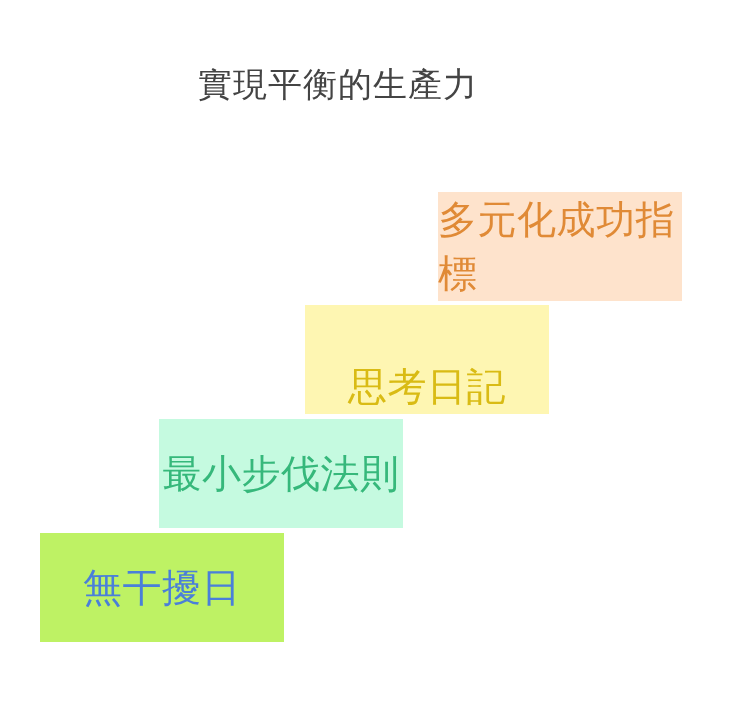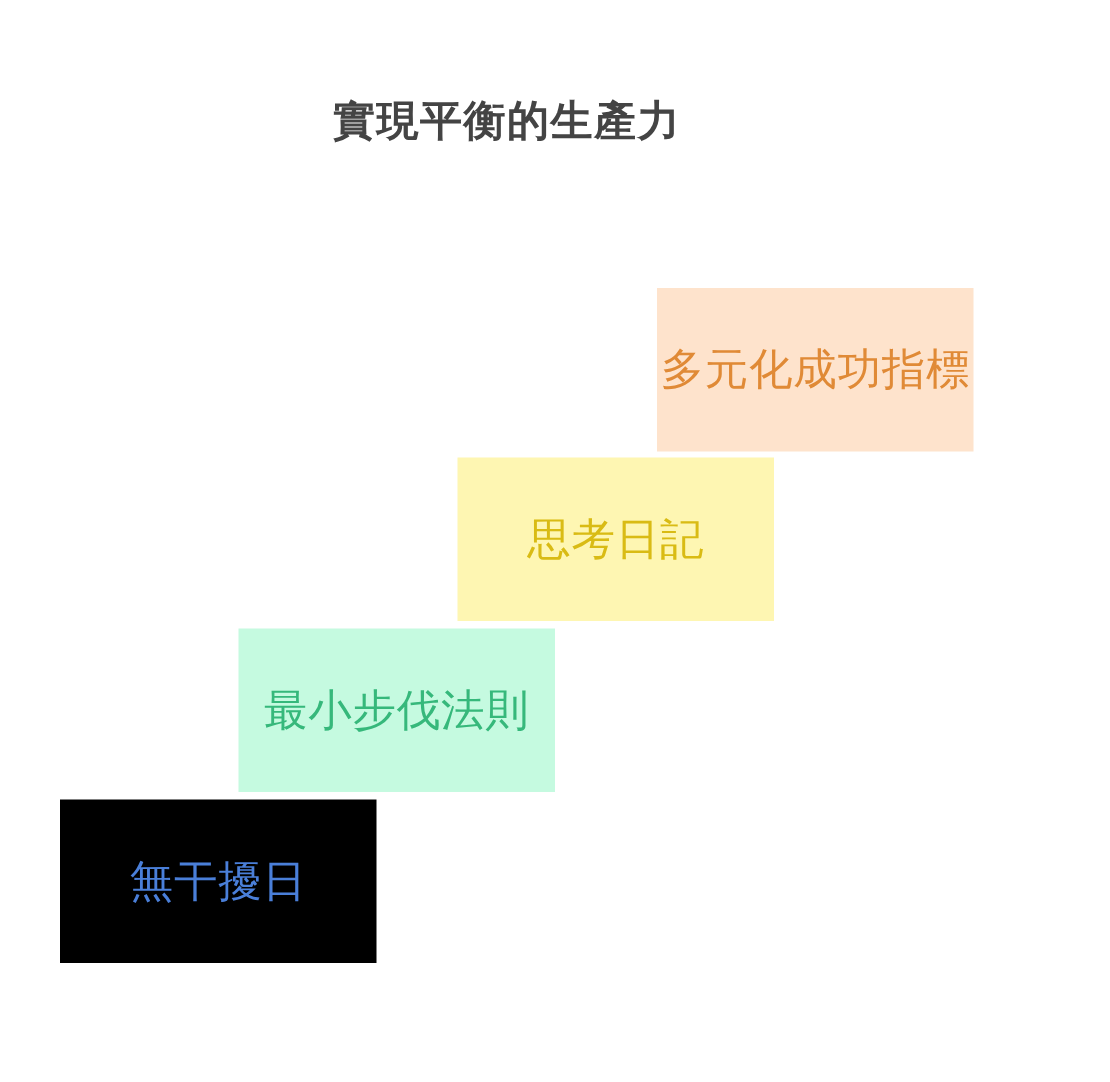--- a/index.html
+++ b/index.html
@@ -8,48 +8,48 @@
       background: #ffffff;
       position: relative;
       overflow: hidden;
       font-family: "DejaVu Sans", "Liberation Sans", sans-serif;
     }
     .title {
       position: absolute;
       left: 0; top: 62px;
       width: 676px;
       text-align: center;
-      font-size: 28px;
-      font-weight: bold;
+      font-size: 34px;
+      font-weight: normal;
       color: #444444;
       letter-spacing: 1px;
     }
     .step {
       position: absolute;
-      width: 211px;
+      width: 244px;
       height: 109px;
       display: flex;
       align-items: center;
       justify-content: center;
-      font-size: 29px;
+      font-size: 39px;
       letter-spacing: 0.5px;
     }
   </style>
 </head>
 <body>
 
 <div class="title">實現平衡的生產力</div>
 
-<div class="step" id="step0" style="left:40px; top:533px; background:#000000; color:#4a7fd9;font-family:Liberation Mono, monospace;">
+<div class="step" id="step0" style="left:40px; top:533px; background:#bef264; color:#4a7fd9;font-family:Liberation Mono, monospace;">
   <span>無干擾日</span>
 </div>
 
 <div class="step" id="step1" style="left:159px; top:419px; background:#c5fae0; color:#36b87b;">
   <span>最小步伐法則</span>
 </div>
 
-<div class="step" id="step2" style="left:305px; top:305px; background:#fef6b2; color:#d9bb14;">
+<div class="step" id="step2" style="left:305px; top:305px; background:#fef6b2; color:#d9bb14;align-items:flex-end;">
   <span>思考日記</span>
 </div>
 
 <div class="step" id="step3" style="left:438px; top:192px; background:#fee3cc; color:#e08a36;">
   <span>多元化成功指標</span>
 </div>
 
 </body></html>

